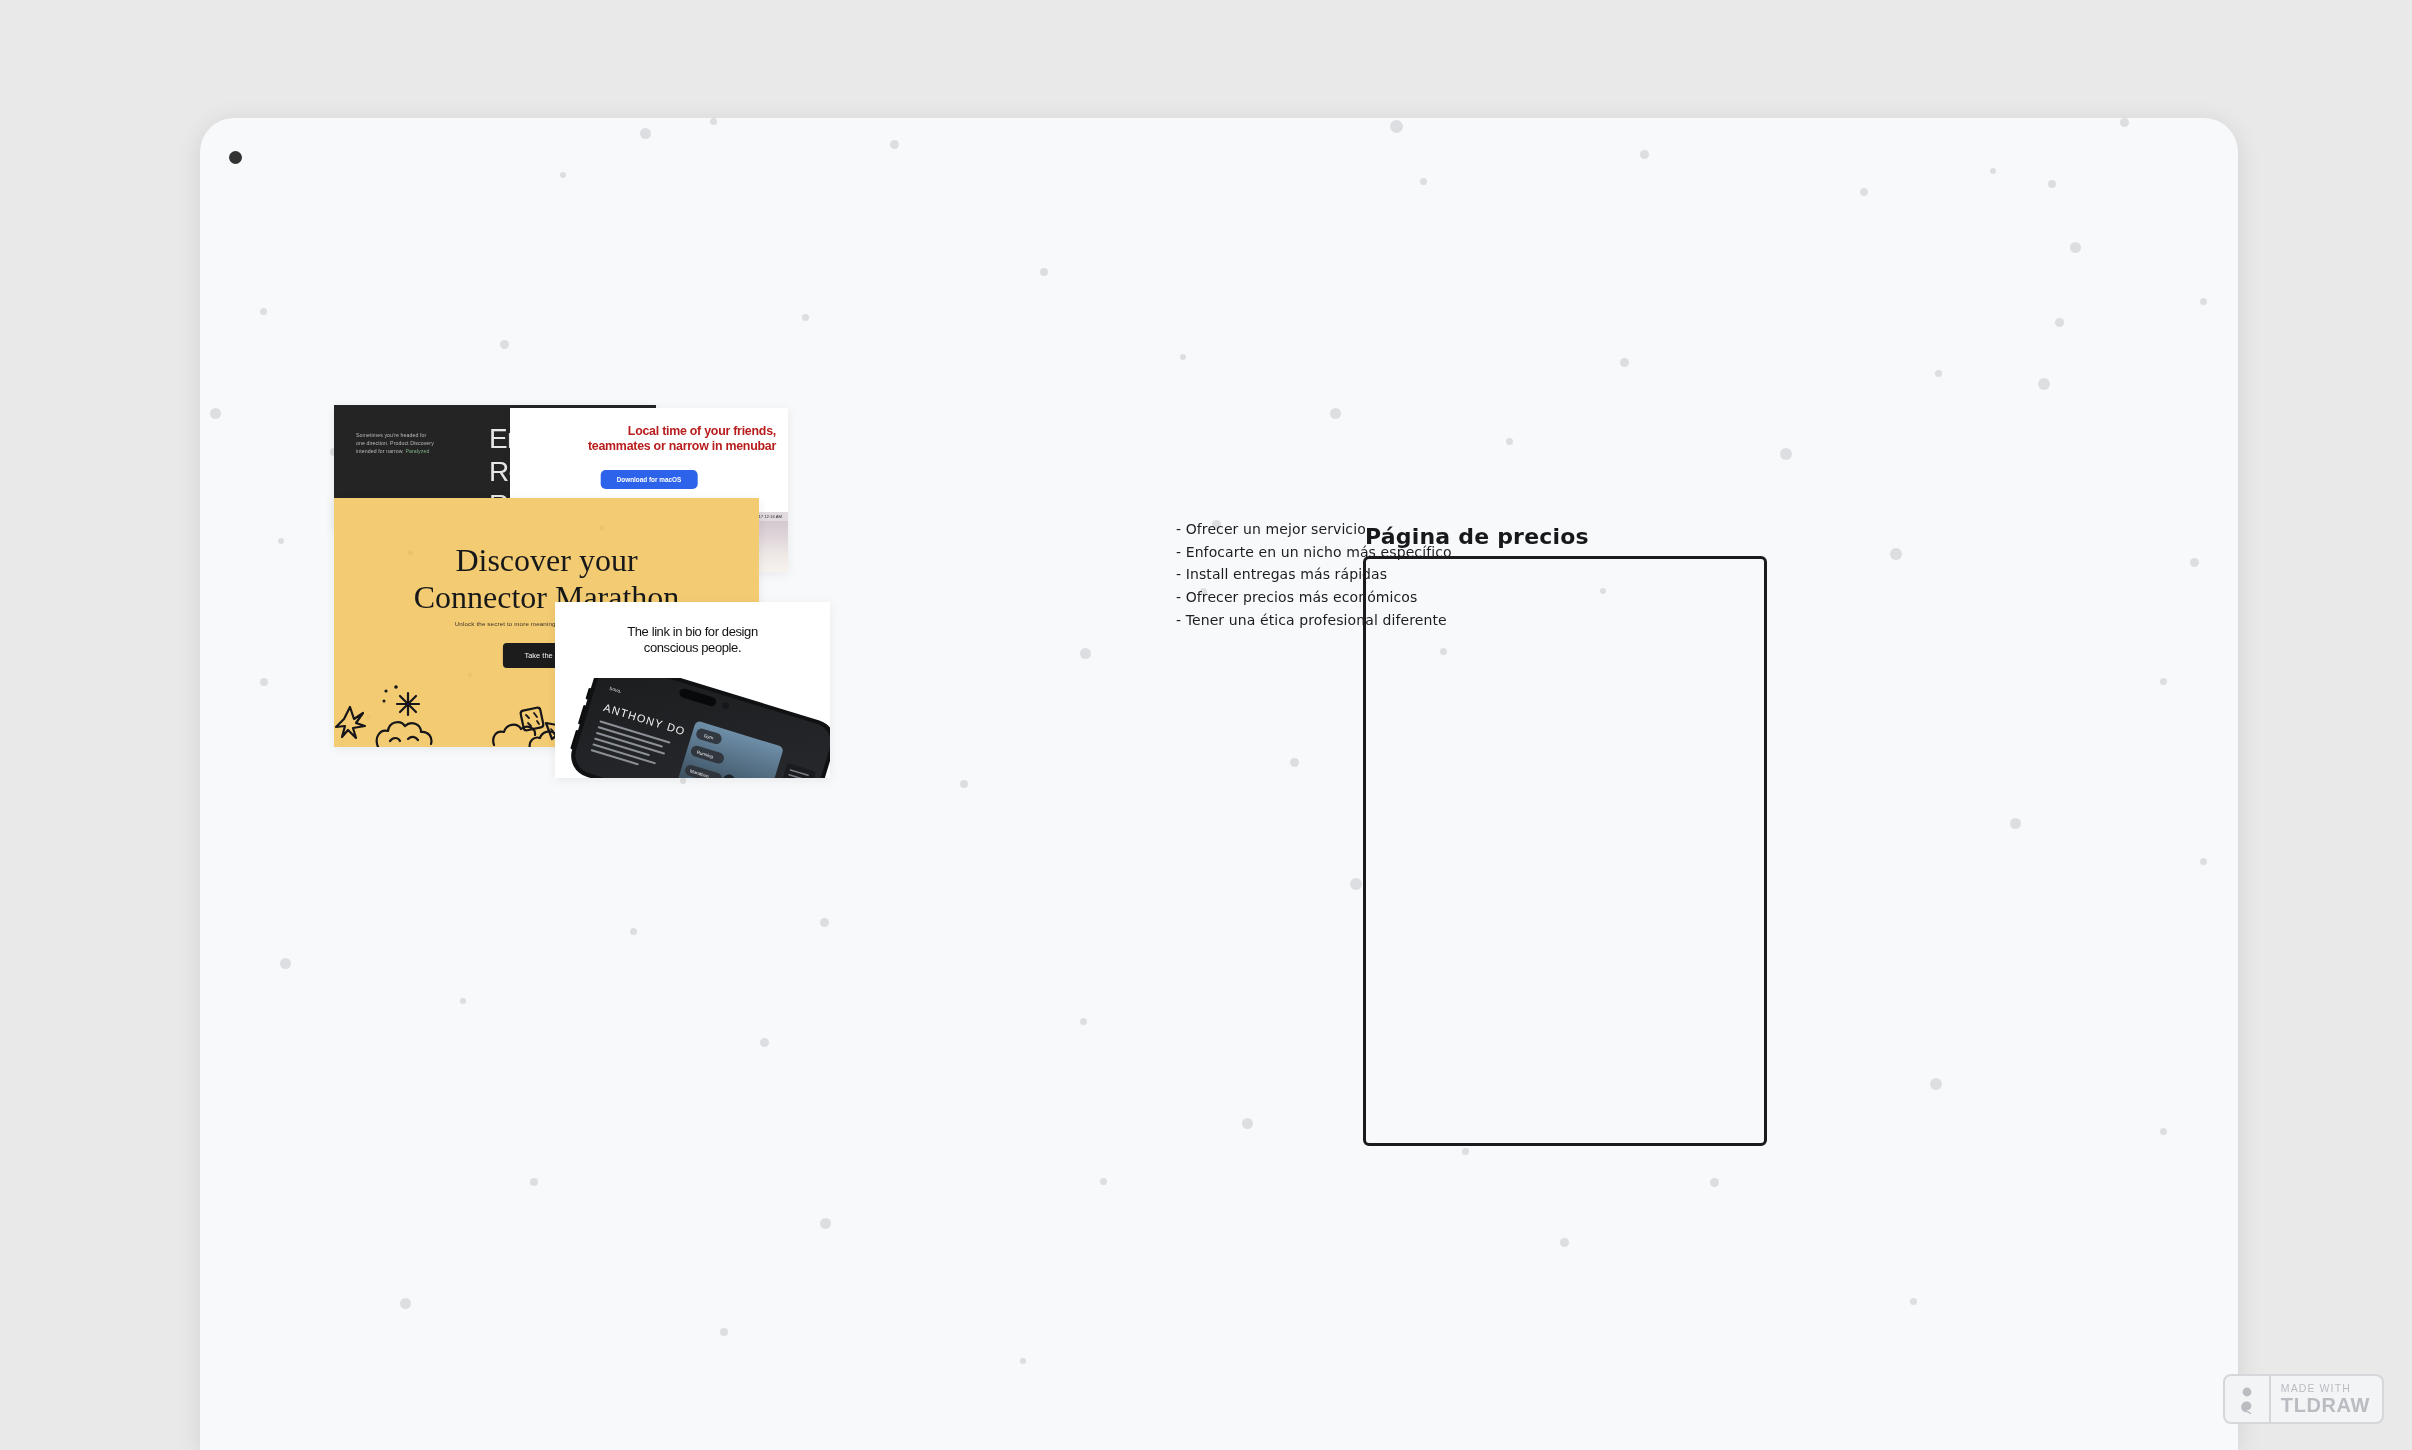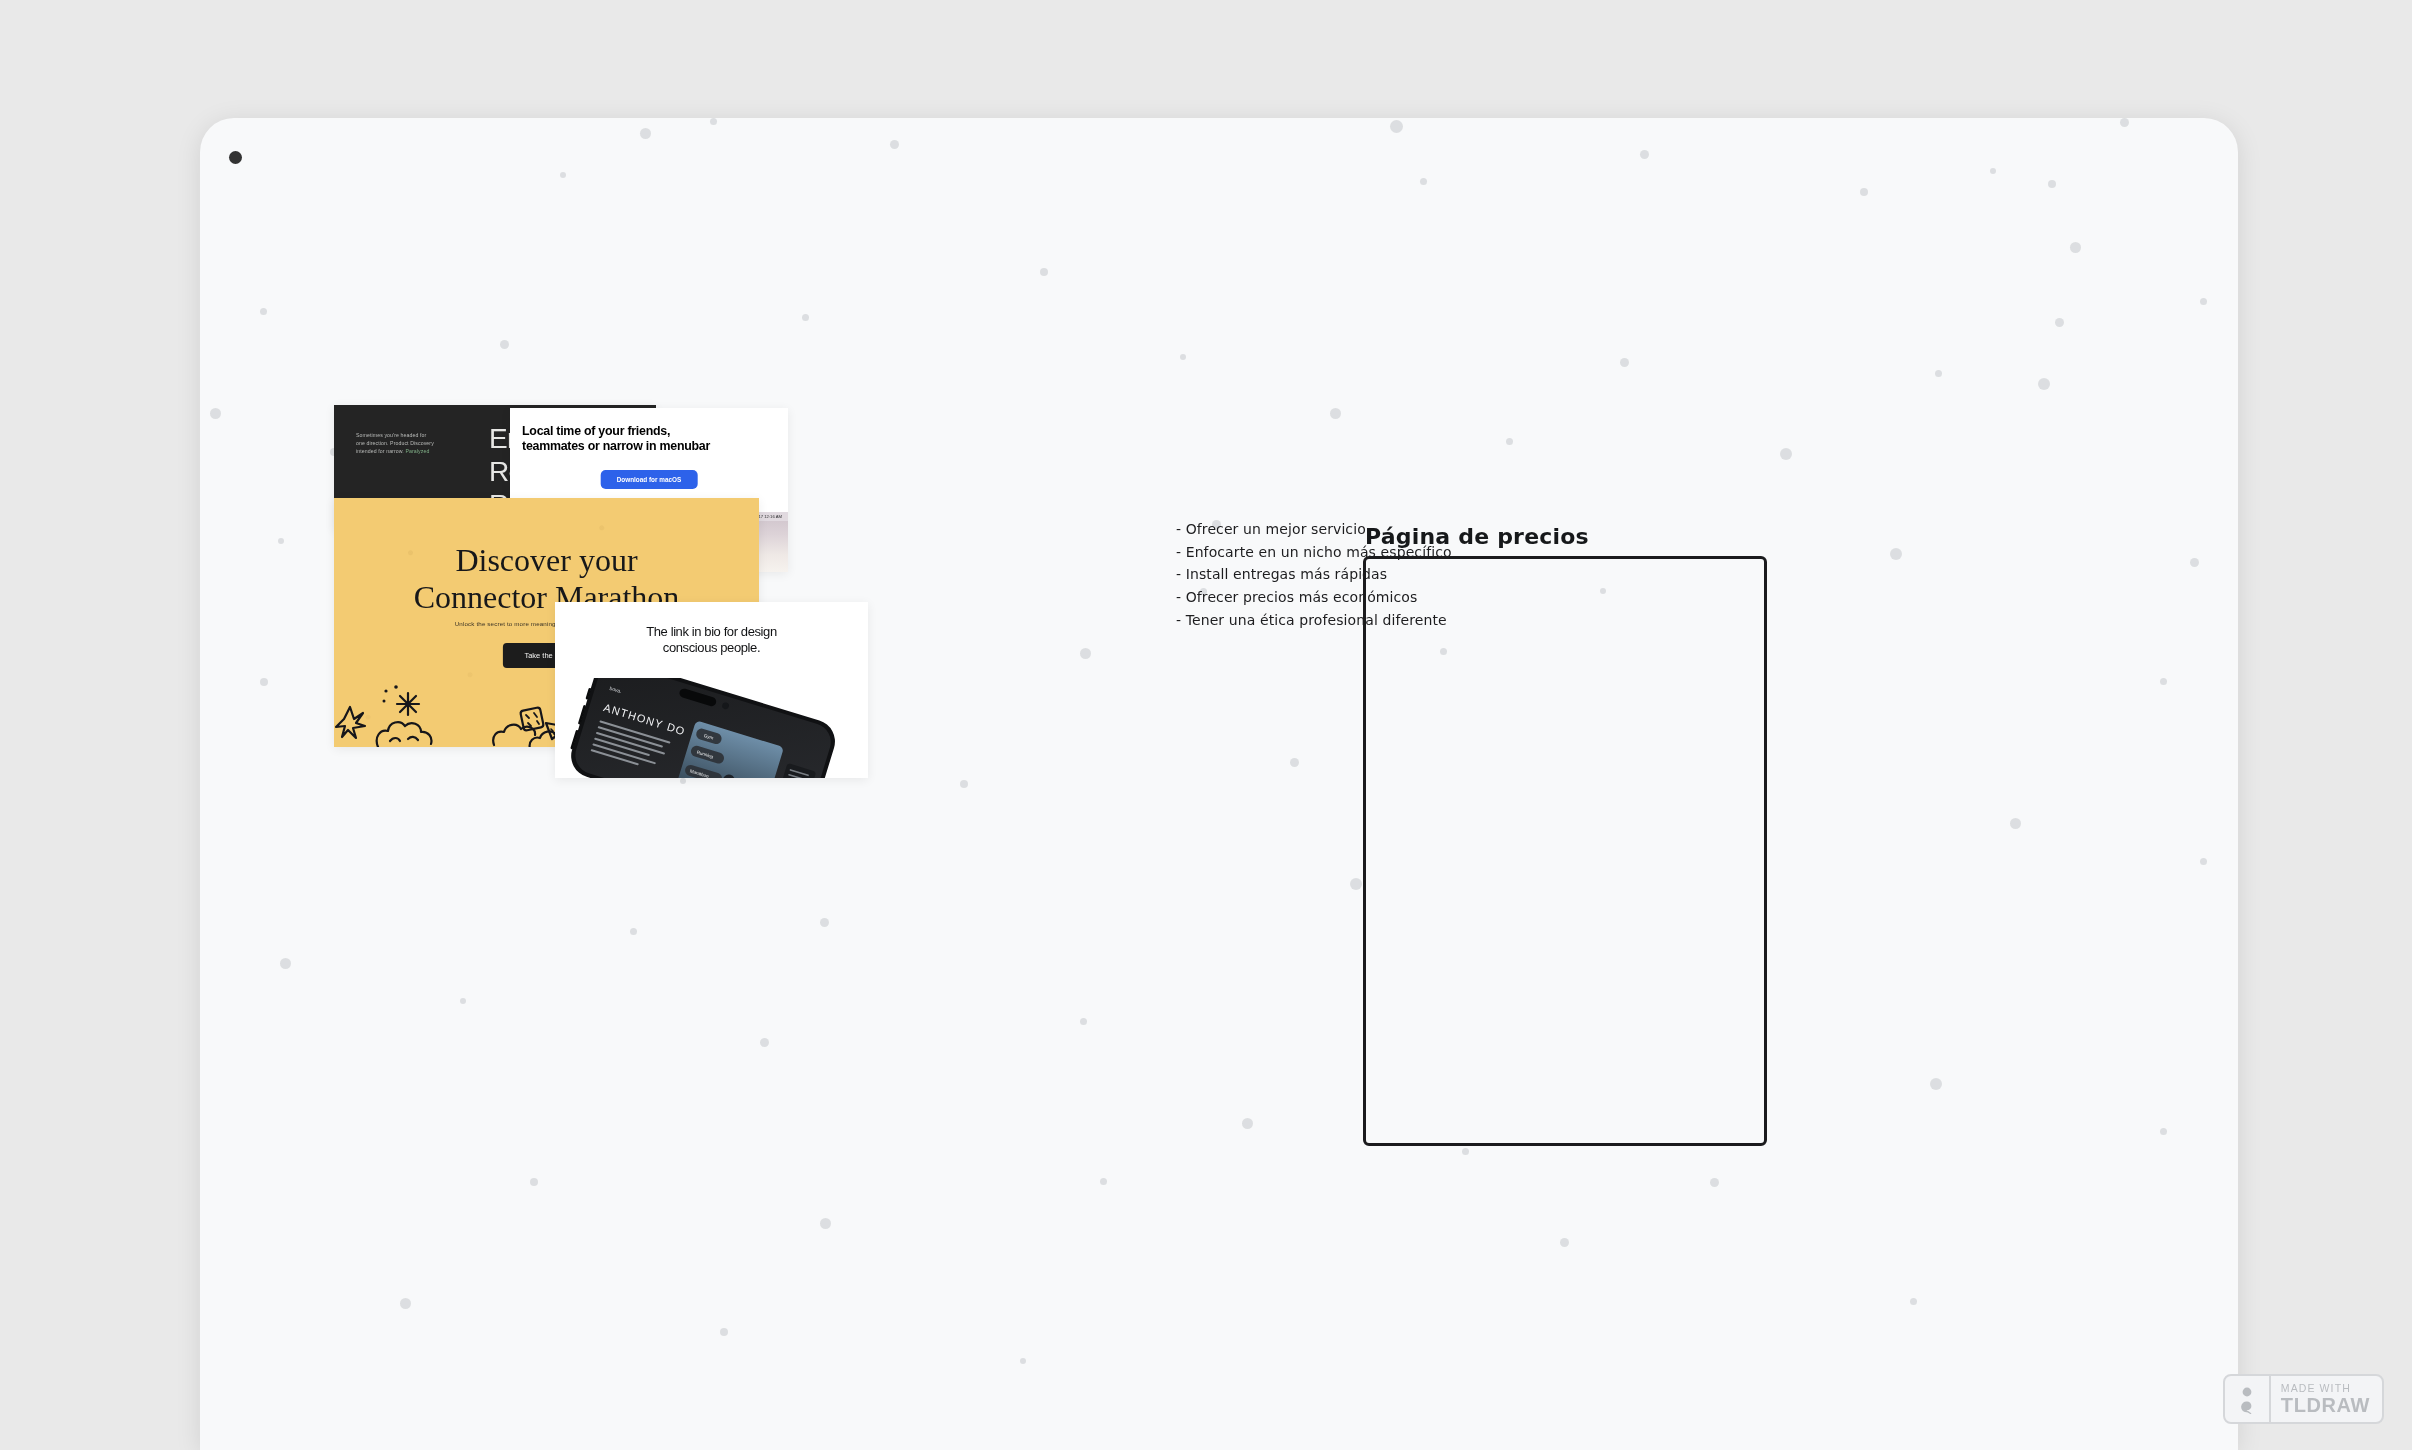--- a/index.html
+++ b/index.html
@@ -144,25 +144,25 @@
 
   
   #card-localtime {
     left: 310px; top: 290px;
     width: 278px; height: 164px;
     background: #ffffff;
   }
   #card-localtime .lt-title {
     position: absolute;
     left: 12px; right: 12px; top: 16px;
-    text-align: left;
+    text-align: right;
     font-size: 12.4px;
     font-weight: 700;
     line-height: 1.22;
-    color: #000000;
+    color: #b91c1c;
     letter-spacing: -0.25px;
   }
   #card-localtime .lt-btn {
     position: absolute;
     left: 50%; top: 62px;
     transform: translateX(-50%);
     background: #2d62ea;
     color: #fff;
     font-size: 6.4px;
     font-weight: 600;
@@ -268,21 +268,21 @@
   }
   #macshot .cursor {
     position: absolute;
     left: 117px; top: 22px;
     width: 5px; height: 7px;
   }
 
   
   #card-linkbio {
     left: 355px; top: 484px;
-    width: 313px; height: 176px;
+    width: 275px; height: 176px;
     background: #ffffff;
   }
   #card-linkbio .lb-title {
     position: absolute;
     left: 16px; right: 16px; top: 22px;
     text-align: center;
     font-size: 13px;
     line-height: 1.2;
     color: #111214;
     letter-spacing: -0.4px;

